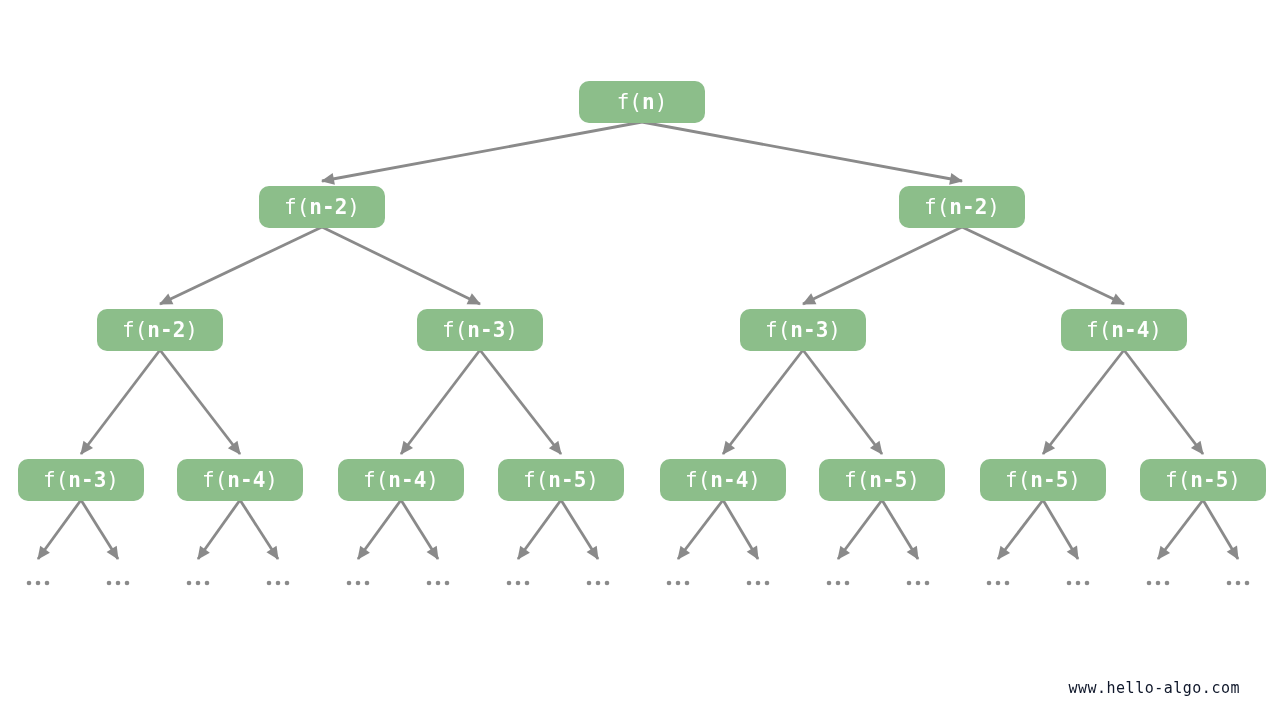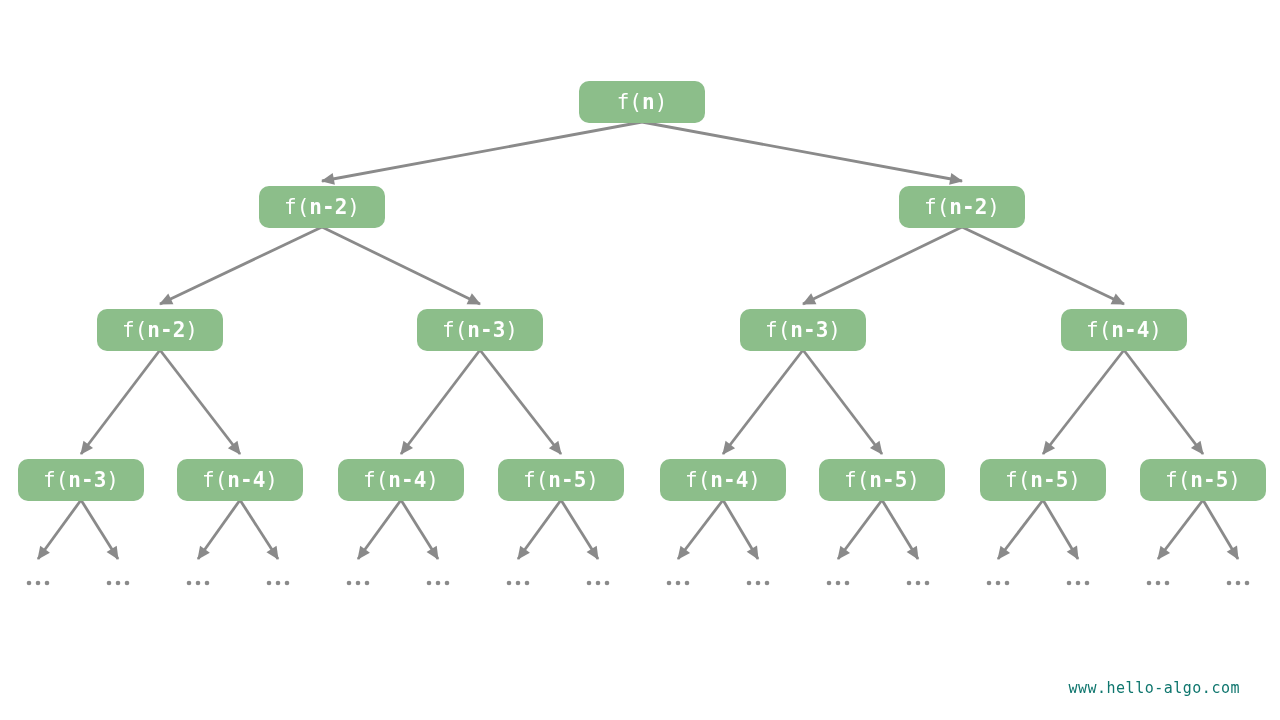--- a/index.html
+++ b/index.html
@@ -176,14 +176,14 @@
       <div class="node" style="left: 18px; top: 459px; background: rgb(140, 190, 138); color: rgb(255, 255, 255);"><span class="plain">f(</span><span class="arg">n-3</span><span class="plain">)</span></div>
       <div class="node" style="left: 177px; top: 459px; background: rgb(140, 190, 138); color: rgb(255, 255, 255);"><span class="plain">f(</span><span class="arg">n-4</span><span class="plain">)</span></div>
       <div class="node" style="left: 338px; top: 459px; background: rgb(140, 190, 138); color: rgb(255, 255, 255);"><span class="plain">f(</span><span class="arg">n-4</span><span class="plain">)</span></div>
       <div class="node" style="left: 498px; top: 459px; background: rgb(140, 190, 138); color: rgb(255, 255, 255);"><span class="plain">f(</span><span class="arg">n-5</span><span class="plain">)</span></div>
       <div class="node" style="left: 660px; top: 459px; background: rgb(140, 190, 138); color: rgb(255, 255, 255);"><span class="plain">f(</span><span class="arg">n-4</span><span class="plain">)</span></div>
       <div class="node" style="left: 819px; top: 459px; background: rgb(140, 190, 138); color: rgb(255, 255, 255);"><span class="plain">f(</span><span class="arg">n-5</span><span class="plain">)</span></div>
       <div class="node" style="left: 980px; top: 459px; background: rgb(140, 190, 138); color: rgb(255, 255, 255);"><span class="plain">f(</span><span class="arg">n-5</span><span class="plain">)</span></div>
       <div class="node" style="left: 1140px; top: 459px; background: rgb(140, 190, 138); color: rgb(255, 255, 255);"><span class="plain">f(</span><span class="arg">n-5</span><span class="plain">)</span></div>
     </div>
 
-  <div class="watermark" style="color: #0f766e;">www.hello-algo.com</div>
+  <div class="watermark" style="color: #0f172a;">www.hello-algo.com</div>
 </div>
 
 </body></html>

